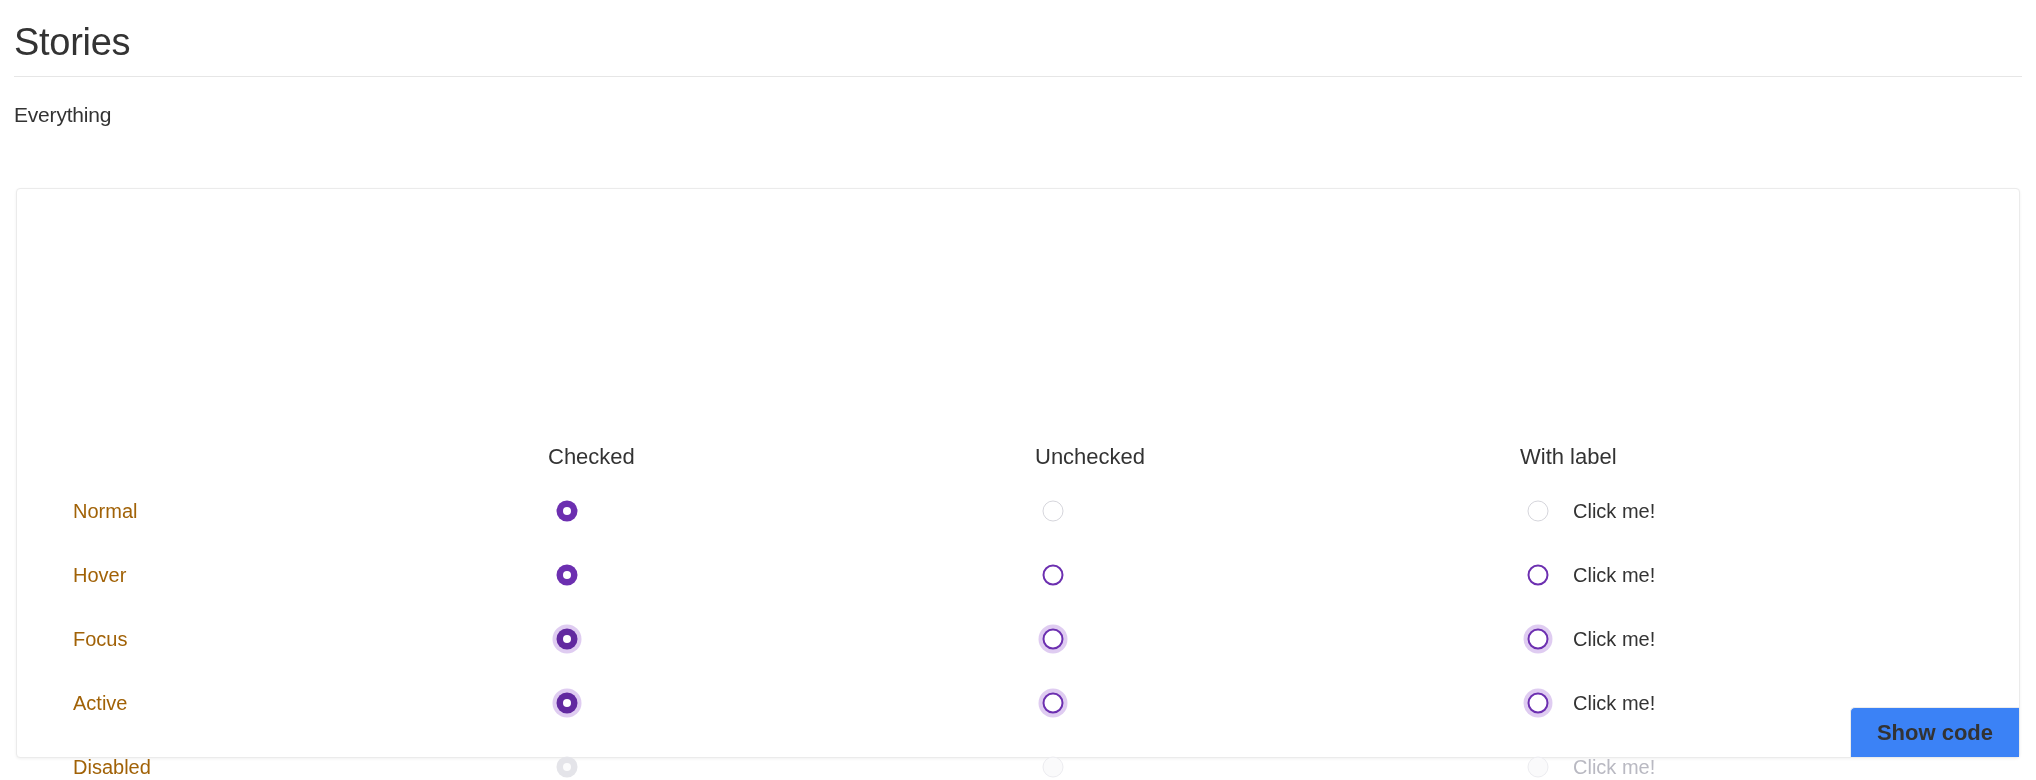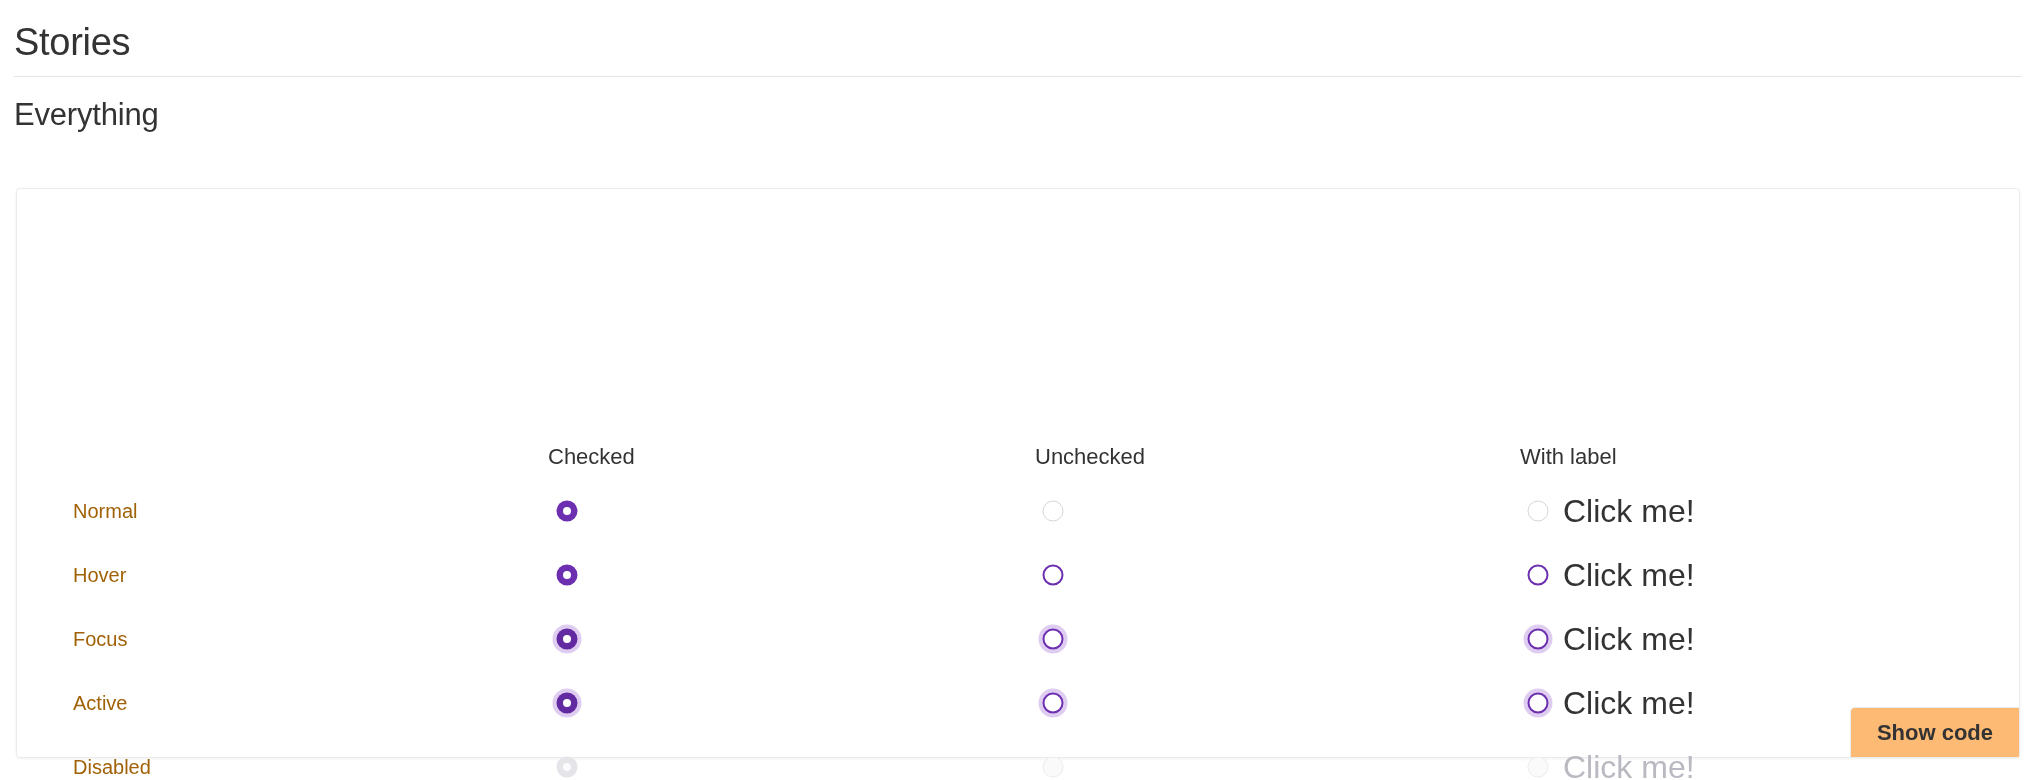--- a/index.html
+++ b/index.html
@@ -30,21 +30,21 @@
   }
   .title-divider {
     position: absolute;
     left: 14px; top: 76px;
     width: 2008px; height: 1px;
     background: #e6e6e6;
   }
   .everything-title {
     position: absolute;
     left: 14px; top: 97px;
-    font-size: 31px;
+    font-size: 21px;
     font-weight: 400;
     line-height: 36px;
     color: #333333;
     letter-spacing: -0.2px;
   }
 
   
   .story-card {
     position: absolute;
     left: 16px; top: 188px;
@@ -147,39 +147,39 @@
   .radio.checked.focus    .ring { background: #6229a0; border: none; }
   .radio.checked.active   .ring { background: #6229a0; border: none; }
   .radio.checked.disabled .ring { background: #e4e4e9; border: none; }
   .radio.checked.disabled .dot  { background: #fbfbfc; }
 
   .radio.checked.focus  .halo,
   .radio.checked.active .halo { display: block; }
 
   
   .radio-label {
-    margin-left: 13px;
-    font-size: 32px;
+    margin-left: 23px;
+    font-size: 20px;
     line-height: 28px;
     color: #333333;
     white-space: nowrap;
   }
   .radio-label.is-disabled { color: #b9b9c2; }
 
   
   .show-code-btn {
     position: absolute;
     right: 0px;
     bottom: 0px;
     height: 50px;
     padding: 0 26px;
     display: flex;
     align-items: center;
     justify-content: center;
-    background: #fdba74;
+    background: #3b82f6;
     border: 1px solid #ececec;
     border-right: none;
     border-bottom: none;
     border-top-left-radius: 5px;
     font-size: 22px;
     font-weight: bold;
     color: #333333;
     white-space: nowrap;
     cursor: pointer;
   }

